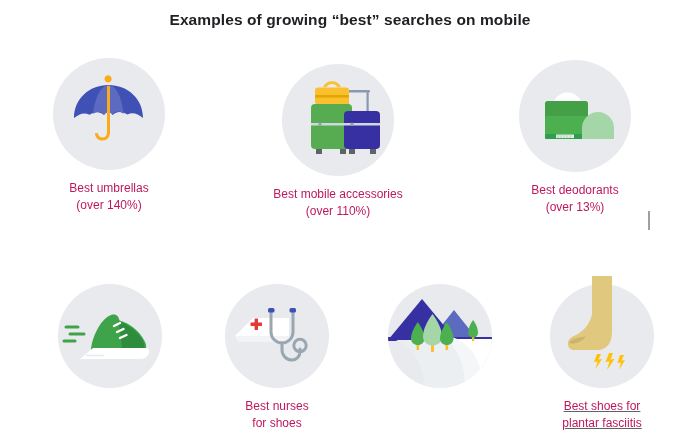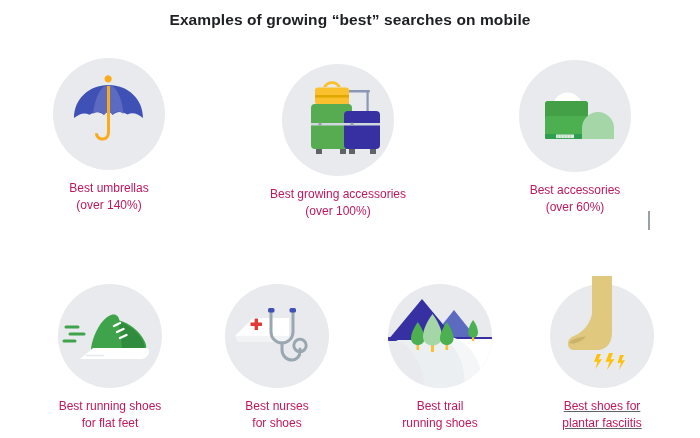--- a/index.html
+++ b/index.html
@@ -124,22 +124,22 @@
       <rect x="62" y="47" width="36" height="38" rx="4" fill="#3730a3"></rect>
       <rect x="62" y="59" width="36" height="2.5" fill="#cfd8dc"></rect>
       <circle cx="70" cy="60.2" r="1.6" fill="#9aa0a6"></circle>
 
       <rect x="34" y="85" width="6" height="5" fill="#5f6368"></rect>
       <rect x="58" y="85" width="6" height="5" fill="#5f6368"></rect>
       <rect x="67" y="85" width="6" height="5" fill="#5f6368"></rect>
       <rect x="88" y="85" width="6" height="5" fill="#5f6368"></rect>
     </svg>
   </div>
-  <div class="caption"><span>Best growing accessories</span>
-<span>(over 100%)</span></div>
+  <div class="caption"><span>Best mobile accessories</span>
+<span>(over 110%)</span></div>
 </div>
 
 <div class="cell r1" id="cell-deodorants">
   <div class="circle-wrap">
     <div class="circle-bg"></div>
     <svg class="art" viewBox="0 0 112 112">
       <path d="M34 47 a14.5 14.5 0 0 1 29 0 z" fill="#ffffff"></path>
       <rect x="26" y="41" width="43" height="38" rx="2.5" fill="#43a047"></rect>
       <rect x="26" y="56" width="43" height="23" rx="2.5" fill="#4caf50"></rect>
       <rect x="26" y="74" width="43" height="5" rx="1.6" fill="#2e9e4f"></rect>
@@ -147,22 +147,22 @@
       <g fill="#bcd9bd">
         <rect x="38.5" y="74.8" width="1.4" height="3"></rect>
           <rect x="41.5" y="74.8" width="1.4" height="3"></rect>
         <rect x="44.5" y="74.8" width="1.4" height="3"></rect>
           <rect x="47.5" y="74.8" width="1.4" height="3"></rect>
         <rect x="50.5" y="74.8" width="1.4" height="3"></rect>
       </g>
       <path d="M63 79 L63 68 a16 16 0 0 1 32 0 L95 79 Z" fill="#a5d6a7"></path>
     </svg>
   </div>
-  <div class="caption"><span>Best accessories</span>
-<span>(over 60%)</span></div>
+  <div class="caption"><span>Best deodorants</span>
+<span>(over 13%)</span></div>
 </div>
 
 <div id="text-caret"></div>
 
 <div class="cell r2" id="cell-running">
   <div class="circle-wrap">
     <div class="circle-bg"></div>
     <svg class="art" viewBox="0 0 104 104">
       <g stroke="#3ea34a" stroke-width="3" stroke-linecap="round">
         <line x1="8" y1="43" x2="20" y2="43"></line>
@@ -173,22 +173,20 @@
       <path d="M60 37 C70 40 80 47.5 85 57 C87.5 62 86.5 69 81 69 L64 69 C64 58 62 45 60 37 Z" fill="#2f8c3c"></path>
       <g stroke="#ffffff" stroke-width="2.4" stroke-linecap="round">
         <line x1="56" y1="42" x2="62" y2="39"></line>
         <line x1="59" y1="48" x2="65.5" y2="45"></line>
         <line x1="62" y1="54" x2="68.5" y2="51"></line>
       </g>
       <path d="M22 75 L35 64 L88 64 C90.5 64 91.5 66 91 68.5 C90.4 72 87.5 75 83 75 Z" fill="#ffffff"></path>
       <line x1="28" y1="71.5" x2="46" y2="71.5" stroke="#e8eaed" stroke-width="1.6"></line>
     </svg>
   </div>
-  <div class="caption"><span>Best running shoes</span>
-<span>for flat feet</span></div>
 </div>
 
 <div class="cell r2" id="cell-nurses">
   <div class="circle-wrap">
     <div class="circle-bg"></div>
     <svg class="art" viewBox="0 0 104 104">
       <path d="M10 52 L28 34 L64 34 L64 52 Z" fill="#ffffff"></path>
       <path d="M10 52 L64 52 L64 58 L13 58 Z" fill="#f1f3f4"></path>
       <g fill="#e53935">
         <rect x="25.5" y="38.5" width="11.5" height="3.4" rx="0.6"></rect>
@@ -229,22 +227,20 @@
           <rect x="43" y="52" width="3" height="16" fill="#fbc02d"></rect>
           <path d="M44.5 30 C50.5 38 54 46.5 54 52.5 C54 58 50 61.5 44.5 61.5 C39 61.5 35 58 35 52.5 C35 46.5 38.5 38 44.5 30 Z" fill="#a5d6a7"></path>
           <rect x="57.5" y="54" width="2.6" height="12" fill="#fbc02d"></rect>
           <path d="M58.8 38 C63 44 65.5 50 65.5 54.5 C65.5 58.5 62.5 61 58.8 61 C55 61 52 58.5 52 54.5 C52 50 54.6 44 58.8 38 Z" fill="#4caf50"></path>
           <rect x="84" y="48" width="2.2" height="9" fill="#fbc02d"></rect>
           <path d="M85.1 36 C88.3 40.5 90 45 90 48.4 C90 51.5 87.9 53.5 85.1 53.5 C82.3 53.5 80.2 51.5 80.2 48.4 C80.2 45 81.9 40.5 85.1 36 Z" fill="#4caf50"></path>
         </g>
       </g>
     </svg>
   </div>
-  <div class="caption"><span>Best trail</span>
-<span>running shoes</span></div>
 </div>
 
 <div class="cell r2" id="cell-plantar">
   <div class="circle-wrap">
     <div class="circle-bg"></div>
     <svg class="art" viewBox="0 0 104 104" style="overflow:visible">
       <path d="M42 -8 L62 -8 L62 48 C62 58 58 64 50 66 L24 66 C20 66 18 63.5 18 60 C18 56 20 53.5 25 51.5 C33 48 40 40 42 30 Z" fill="#e0c97f"></path>
       <path d="M19 58.5 C22 55 28 53 36 52.5 C33.5 56 29 58.5 24 59.5 C22 60 20 59.5 19 58.5 Z" fill="#cbb469"></path>
       <g fill="#ffc107">
         <path d="M47 70 L44 78 L47.5 77.5 L45.5 85 L52 75 L48.5 75.5 L51 70 Z"></path>

